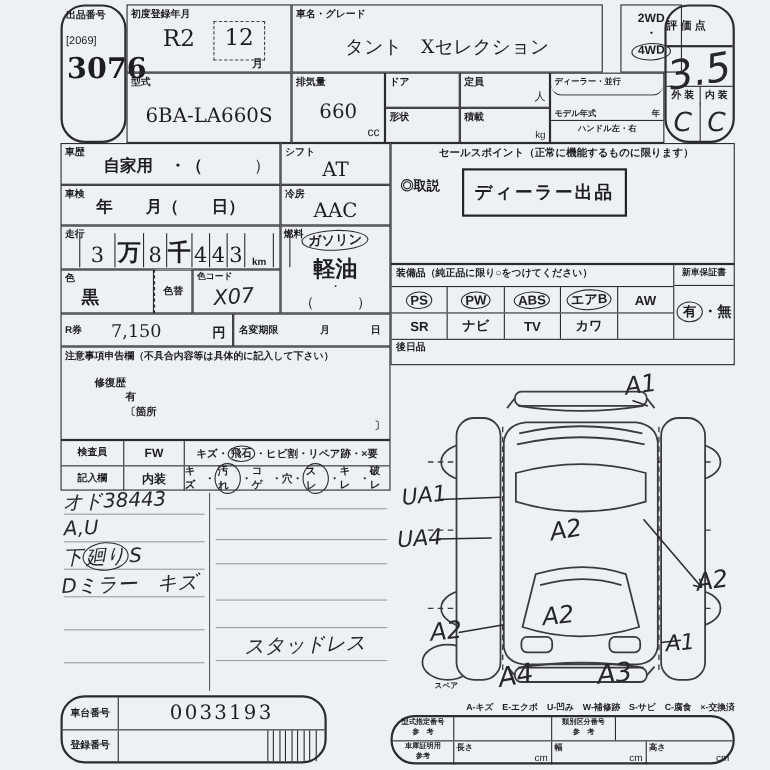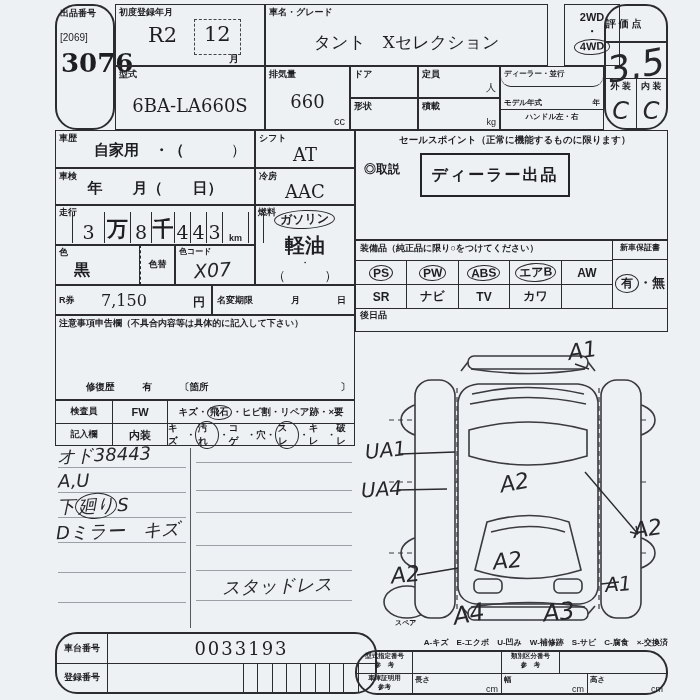--- a/index.html
+++ b/index.html
@@ -169,21 +169,21 @@
     <span class="abs" style="right:6px;top:8px;font-size:12px;font-weight:bold;">円</span>
   </div>
   <div class="box" style="left:212px;top:285px;width:143px;height:30px;">
     <span class="lbl abs" style="left:4px;top:10px;">名変期限</span>
     <span class="lbl abs" style="left:78px;top:10px;">月</span>
     <span class="lbl abs" style="right:8px;top:10px;">日</span>
   </div>
 
   <div class="box" style="left:55px;top:315px;width:300px;height:85px;">
     <div class="lbl" style="padding:3px 3px;font-size:9px;">注意事項申告欄（不具合内容等は具体的に記入して下さい）</div>
-    <div class="abs" style="left:30px;bottom:5px;right:4px;display:flex;font-size:9.5px;font-weight:bold;">
+    <div class="abs" style="left:30px;bottom:5px;right:4px;display:flex;font-size:9.5px;font-weight:bold;flex-direction:column;">
       <span>修復歴</span>
       <span style="margin-left:28px;">有</span>
       <span style="margin-left:28px;">〔箇所</span>
       <span style="margin-left:auto;">〕</span>
     </div>
   </div>
 
   <div class="box" style="left:55px;top:400px;width:300px;height:46px;">
     <div style="display:flex;height:22px;border-bottom:1.2px solid #2b2b30;">
       <div class="lbl center" style="width:56px;border-right:1.2px solid #2b2b30;">検査員</div>
@@ -213,21 +213,21 @@
     <div class="rule" style="left:141px;top:154px;width:156px;"></div>
   </div>
   <div>
       <div class="hw" style="position: absolute; left: 57px; top: 443px; font-size: 18px; transform: rotate(-2deg); white-space: nowrap;"><span>オド38443</span></div>
       <div class="hw" style="position: absolute; left: 58px; top: 470px; font-size: 18px; transform: rotate(-2deg); white-space: nowrap;"><span>A,U</span></div>
       <div class="hw" style="position: absolute; left: 57px; top: 493px; font-size: 18px; transform: rotate(-2deg); white-space: nowrap;"><span>下</span><span class="circ" style="padding: 0px 2px;">廻り</span><span>S</span></div>
       <div class="hw" style="position: absolute; left: 56px; top: 519px; font-size: 18px; transform: rotate(-2deg); white-space: nowrap;"><span>Dミラー　キズ</span></div>
       <div class="hw" style="position: absolute; left: 222px; top: 574px; font-size: 18px; transform: rotate(-2deg); white-space: nowrap;"><span>スタッドレス</span></div>
     </div>
 
-  <div class="box bold" style="left:55px;top:632px;width:322px;height:62px;">
+  <div class="box bold" style="left:55px;top:632px;width:242px;height:62px;">
     <div style="display:flex;height:29px;border-bottom:1.5px solid #2b2b30;">
       <div class="lbl center" style="width:50px;border-right:1.5px solid #2b2b30;">車台番号</div>
       <div class="center val" style="flex:1;font-size:18px;letter-spacing:2px;">0033193</div>
     </div>
     <div style="display:flex;height:28px;">
       <div class="lbl center" style="width:50px;border-right:1.5px solid #2b2b30;">登録番号</div>
       <div style="flex:1;position:relative;">
         <div class="abs" style="left:135px;top:0;bottom:0;right:3px;display:flex;">
           <div style="flex:1;border-left:1.2px solid #2b2b30;"></div>
             <div style="flex:1;border-left:1.2px solid #2b2b30;"></div>

